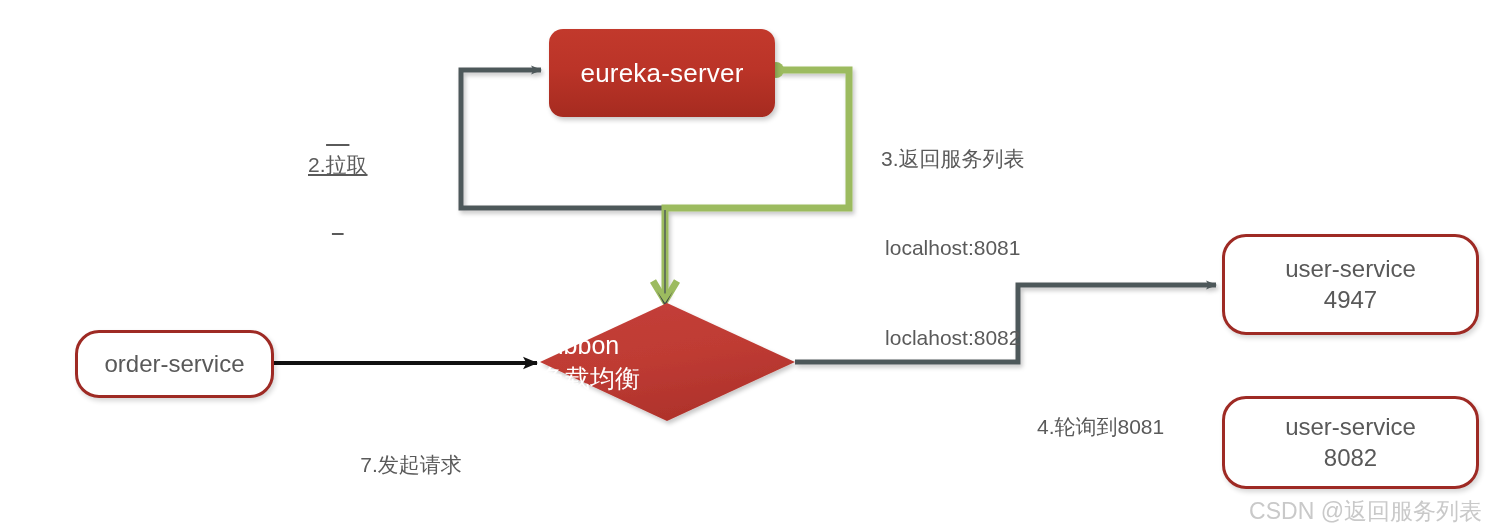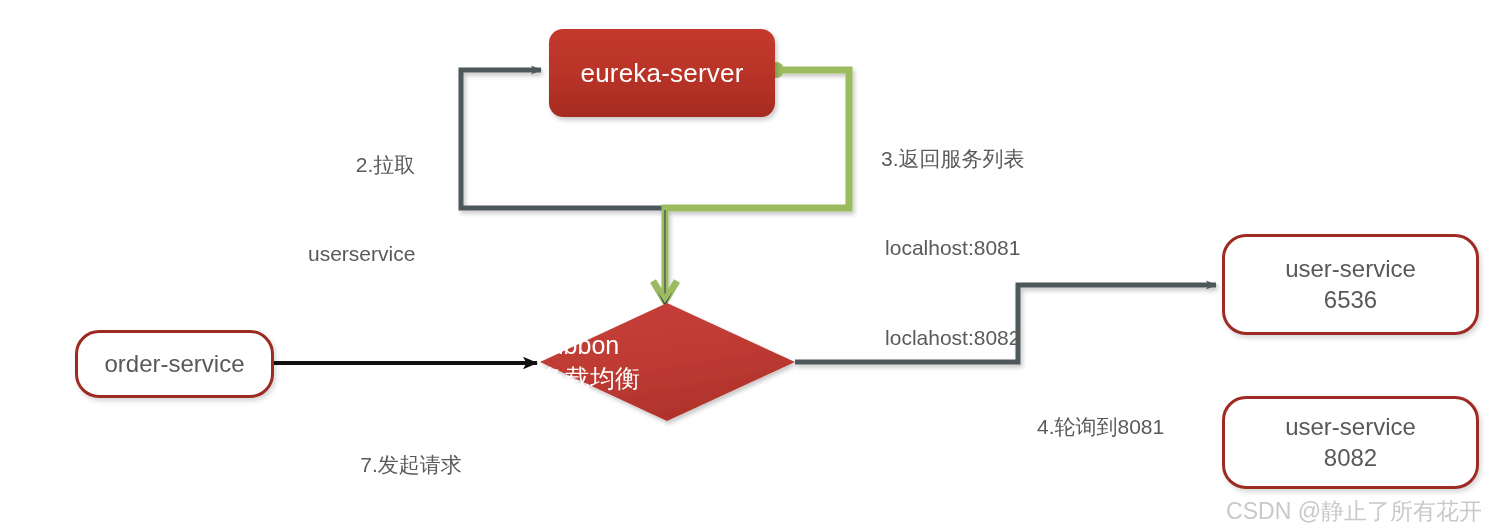--- a/index.html
+++ b/index.html
@@ -99,21 +99,21 @@
   }
   
   .edge-label {
     position: absolute;
     color: #5a5a5a;
     font-size: 21px;
     line-height: 1.42;
     white-space: pre;
     z-index: 3;
   }
-  #label-pull      { left: 308px; top: 90px;  text-align: right; }
+  #label-pull      { left: 308px; top: 90px;  text-align: center; text-decoration: underline; }
   #label-return    { left: 881px; top: 84px;  text-align: center; }
   #label-request   { left: 277px; top: 390px; text-align: center; width: 268px; }
   #label-poll      { left: 1037px; top: 352px; text-align: right; }
   .watermark {
     position: absolute;
     right: 14px;
     bottom: 2px;
     font-size: 23px;
     color: #c9c9c9;
     z-index: 6;
@@ -169,43 +169,42 @@
     <span>order-service</span>
   </div>
 
   <div id="ribbon-label">
     <span>Ribbon</span>
     <span>负载均衡</span>
   </div>
 
   <div class="node white-box" id="user-service-8081">
     <span>user-service</span>
-    <span>6536</span>
+    <span>4947</span>
   </div>
 
   <div class="node white-box" id="user-service-8082">
     <span>user-service</span>
     <span>8082</span>
   </div>
 
   <div class="edge-label" id="label-pull">
     <div>2.拉取</div>
-    <div>userservice</div>
   </div>
 
   <div class="edge-label" id="label-return">
     <div>3.返回服务列表</div>
     <div>localhost:8081</div>
     <div>loclahost:8082</div>
   </div>
 
   <div class="edge-label" id="label-request">
     <div>7.发起请求</div>
     
   </div>
 
   <div class="edge-label" id="label-poll">
     <div>4.轮询到8081</div>
   </div>
 
-  <div class="watermark">CSDN @静止了所有花开</div>
+  <div class="watermark">CSDN @返回服务列表</div>
 
 </div>
 
 </body></html>

